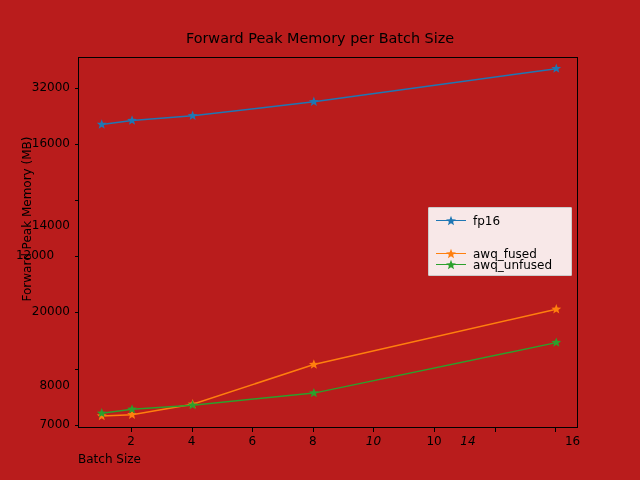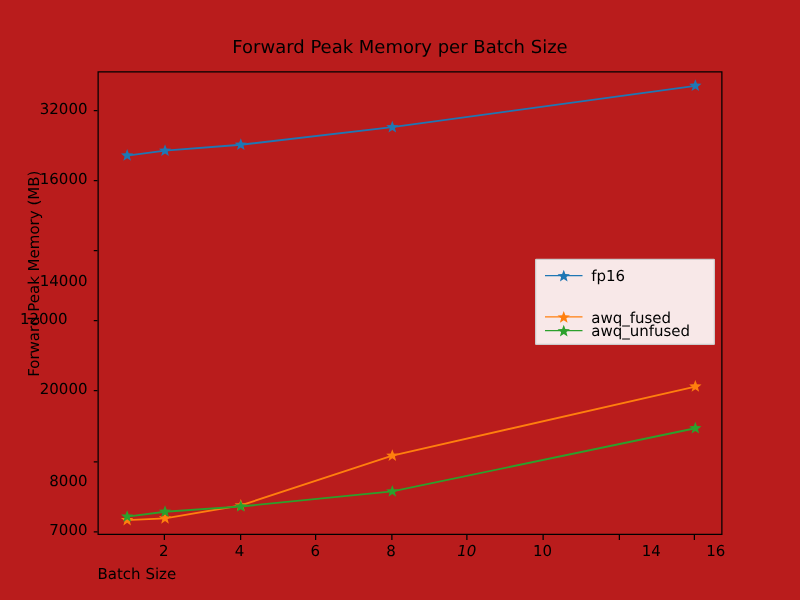--- a/index.html
+++ b/index.html
@@ -160,21 +160,21 @@
       <div class="xtick-label" style="left: 166.636px; width: 50px; top: 434px;">4</div>
       <div class="tick-mark-x" style="left: 252.242px; top: 428px;"></div>
       <div class="xtick-label" style="left: 227.242px; width: 50px; top: 434px;">6</div>
       <div class="tick-mark-x" style="left: 312.848px; top: 428px;"></div>
       <div class="xtick-label" style="left: 287.848px; width: 50px; top: 434px;">8</div>
       <div class="tick-mark-x" style="left: 373.455px; top: 428px;"></div>
       <div class="xtick-label" style="left: 348.455px; width: 50px; top: 434px; font-style: italic;">10</div>
       <div class="tick-mark-x" style="left: 434.061px; top: 428px;"></div>
       <div class="xtick-label" style="left: 409.061px; width: 50px; top: 434px;">10</div>
       <div class="tick-mark-x" style="left: 494.667px; top: 428px;"></div>
-      <div class="xtick-label" style="left: 496px; width: 50px; top: 434px;">14</div>
+      <div class="xtick-label" style="left: 443px; width: 50px; top: 434px; font-style: italic;">14</div>
       <div class="tick-mark-x" style="left: 555.273px; top: 428px;"></div>
       <div class="xtick-label" style="left: 530.273px; width: 50px; top: 434px; text-align: right;">16</div>
     </div>
 
   <div id="axes">
     <svg id="plot-svg" viewBox="0 0 500 371" preserveAspectRatio="none">
         <polyline points="22.73,66.46 53.03,62.53 113.64,57.77 234.85,43.75 477.27,10.66" fill="none" stroke="#1f77b4" stroke-width="1.5"></polyline>
         <polygon points="22.73,61.26 24.01,64.69 27.67,64.85 24.80,67.14 25.78,70.67 22.73,68.64 19.67,70.67 20.65,67.14 17.78,64.85 21.44,64.69" fill="#1f77b4"></polygon>
         <polygon points="53.03,57.33 54.31,60.77 57.98,60.93 55.11,63.21 56.09,66.74 53.03,64.72 49.97,66.74 50.95,63.21 48.08,60.93 51.75,60.77" fill="#1f77b4"></polygon>
         <polygon points="113.64,52.57 114.92,56.00 118.58,56.16 115.71,58.44 116.69,61.97 113.64,59.95 110.58,61.97 111.56,58.44 108.69,56.16 112.35,56.00" fill="#1f77b4"></polygon>

